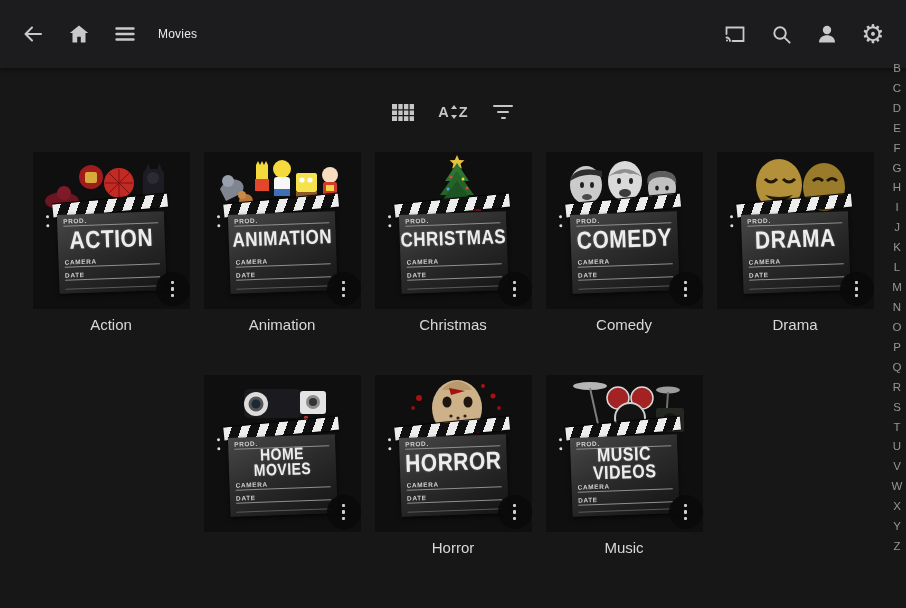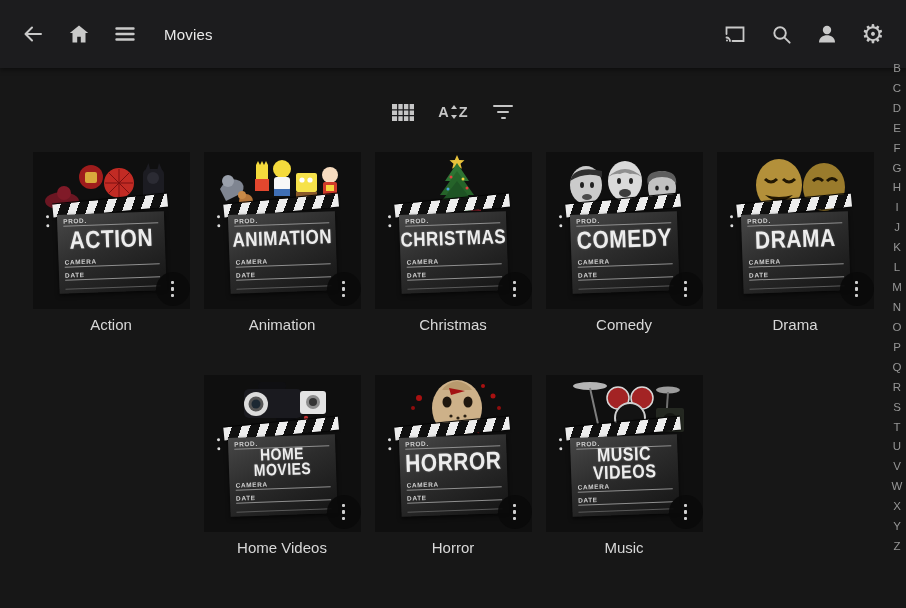--- a/index.html
+++ b/index.html
@@ -9,21 +9,21 @@
   *{box-sizing:border-box; margin:0; padding:0;}
   body{background:#000; font-family:"Liberation Sans", sans-serif;}
   .screen{position:relative; width:906px; height:608px; overflow:hidden; background:var(--page-bg);}
 
   
   .topbar{display:flex; align-items:center; height:68px; padding:0 10px;
           background:var(--topbar-bg); box-shadow:0 2px 5px rgba(0,0,0,.45); position:relative; z-index:5;}
   .tb-btn{width:46px; height:46px; border:none; background:transparent; color:var(--icon-color);
           display:flex; align-items:center; justify-content:center; cursor:pointer; border-radius:50%;}
   .tb-btn svg{display:block;}
-  .page-title{font-size:15px; font-weight:400; color:#e9e9e9; margin-left:16px; letter-spacing:.2px;}
+  .page-title{font-size:12px; font-weight:400; color:#e9e9e9; margin-left:10px; letter-spacing:.2px;}
   .tb-right{margin-left:auto; display:flex;}
   .gear-glyph{font-size:26px; line-height:1; color:var(--icon-color); font-family:"DejaVu Sans", sans-serif;}
 
   
   .toolbar{display:flex; justify-content:center; align-items:center; gap:4px; margin-top:26px; height:36px;}
   .tool-btn{width:46px; height:36px; border:none; background:transparent; color:#c6c6c6;
             display:flex; align-items:center; justify-content:center; cursor:pointer;}
   .sort-wrap{display:flex; align-items:center; gap:1px; font-weight:700; font-size:14.5px; color:#c6c6c6;}
   .sort-arrows{display:flex; flex-direction:column; gap:6px; margin:0 1px;}
   .tri{width:0; height:0; border-left:3.5px solid transparent; border-right:3.5px solid transparent;}
@@ -393,21 +393,20 @@
         <div class="clap-bar"></div>
 
       </div>
               </div>
       <button class="menu-btn">
         <span class="dot"></span>
         <span class="dot"></span>
         <span class="dot"></span>
       </button>
     </div>
-    <div class="card-label">Home Videos</div>
   </div>
           <div class="card">
     <div class="tile">
       <svg class="decor" viewBox="0 0 137 56">
                 <ellipse cx="72" cy="30" rx="25" ry="28" fill="#cdb189"></ellipse>
                 <path d="M72 3 q11 2 15 9 l-30 0 q4 -7 15 -9 z" fill="#b89a6e"></path>
                 <ellipse cx="62" cy="24" rx="4.5" ry="5.5" fill="#1f170e"></ellipse>
                 <ellipse cx="83" cy="24" rx="4.5" ry="5.5" fill="#1f170e"></ellipse>
                 <path d="M64 10 l16 3 -14 4 z" fill="#a31212"></path>
                 <circle cx="66" cy="38" r="1.6" fill="#2a2013"></circle>

